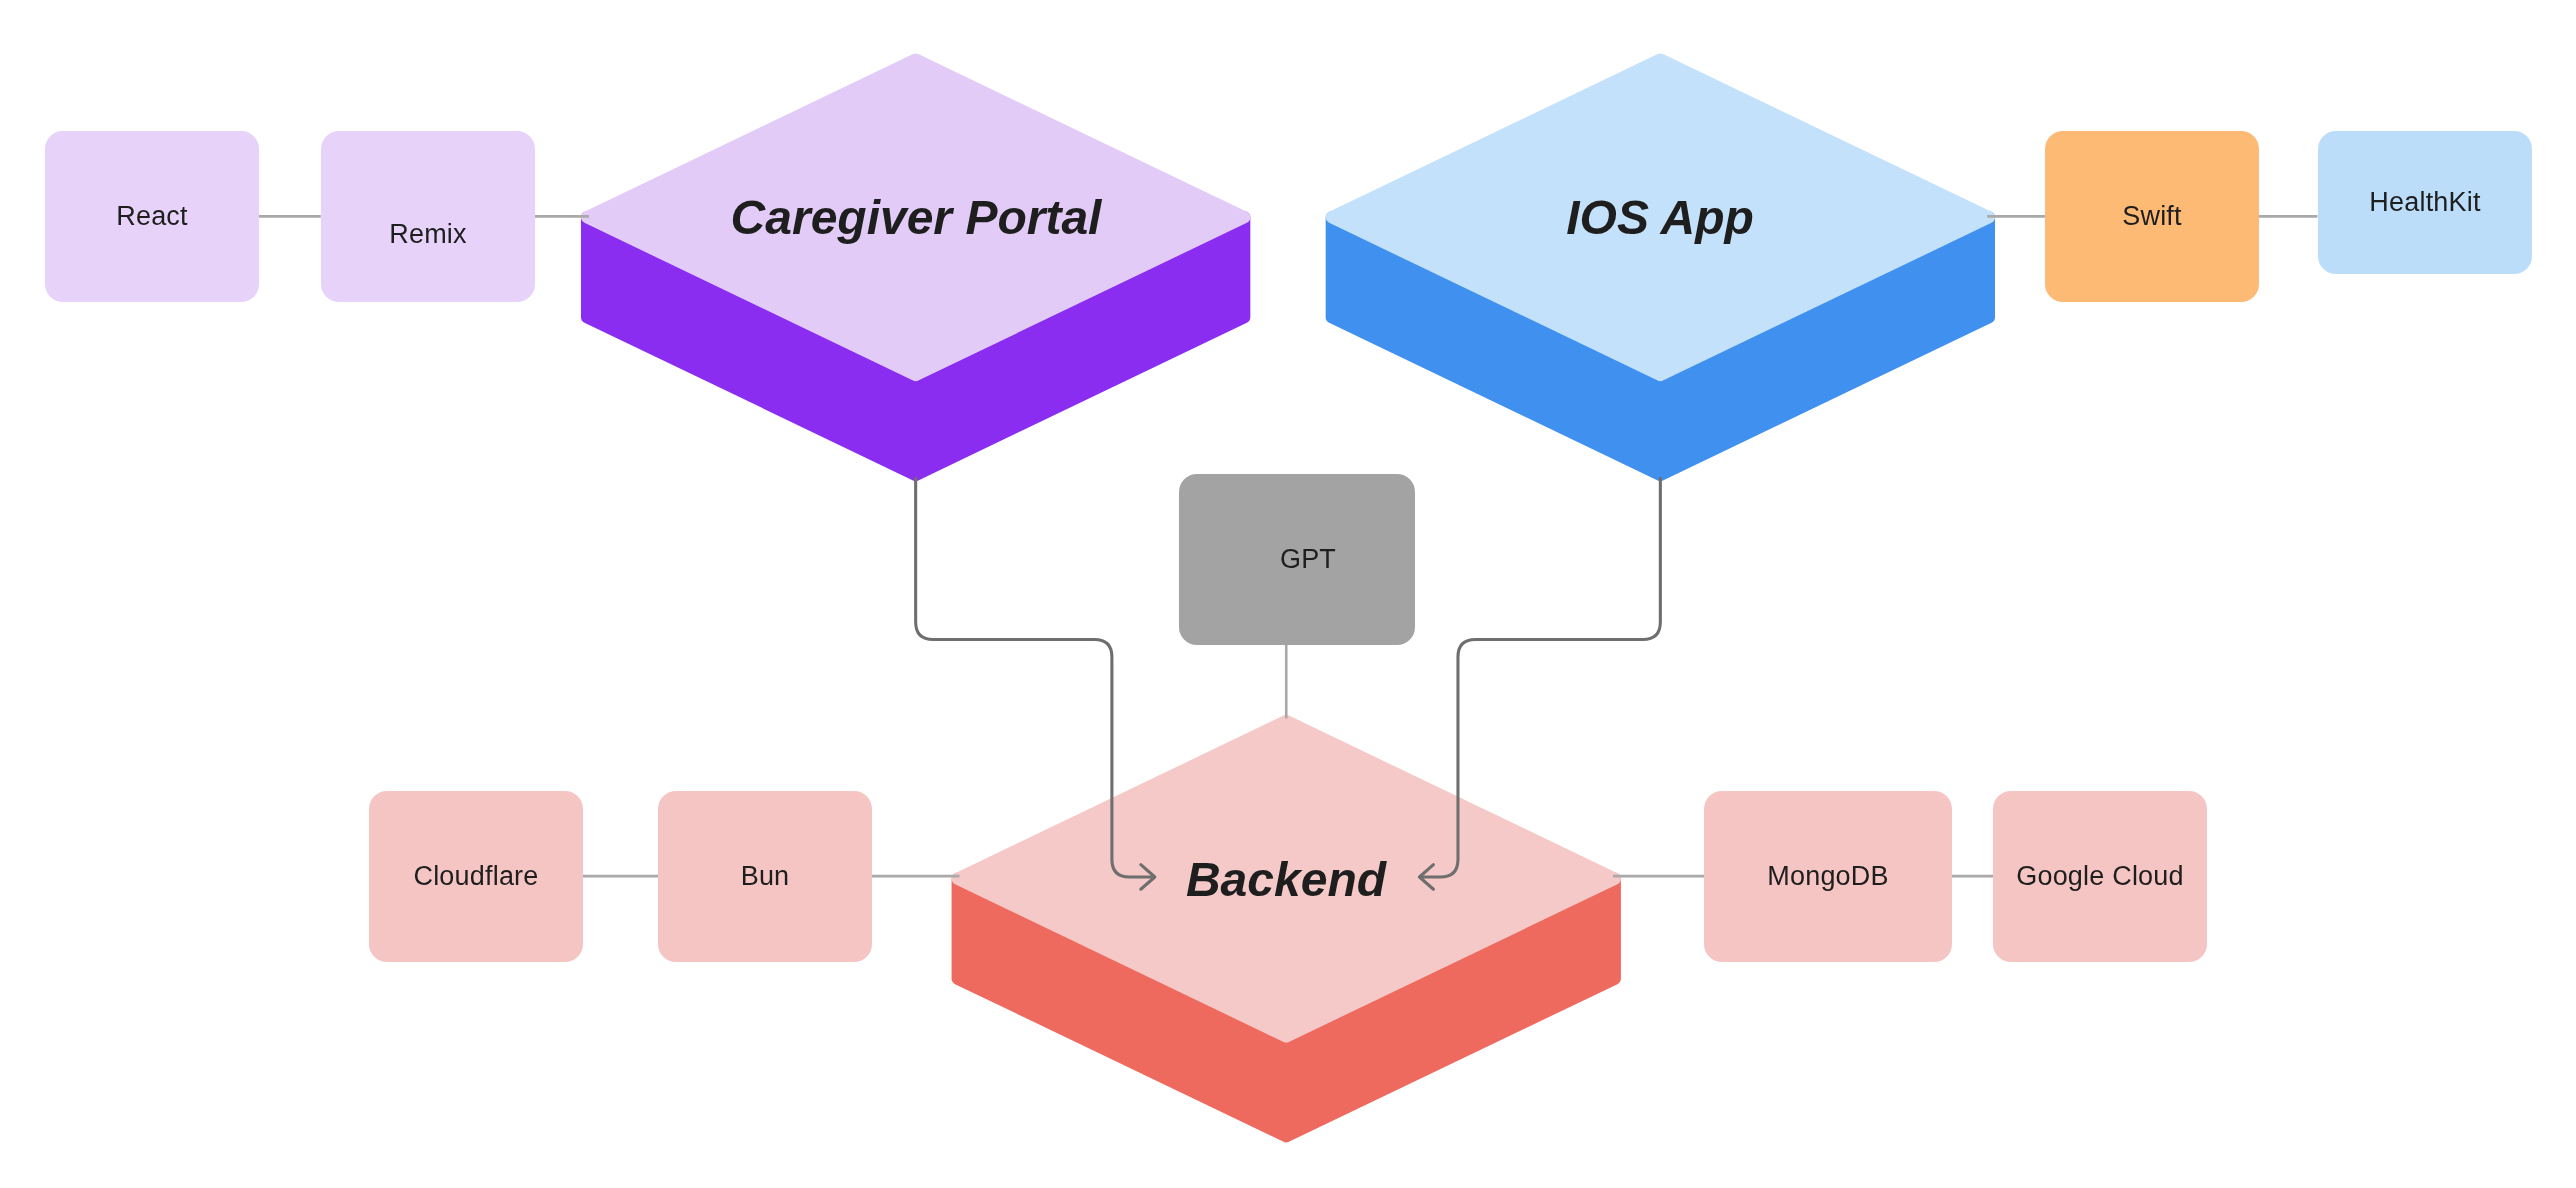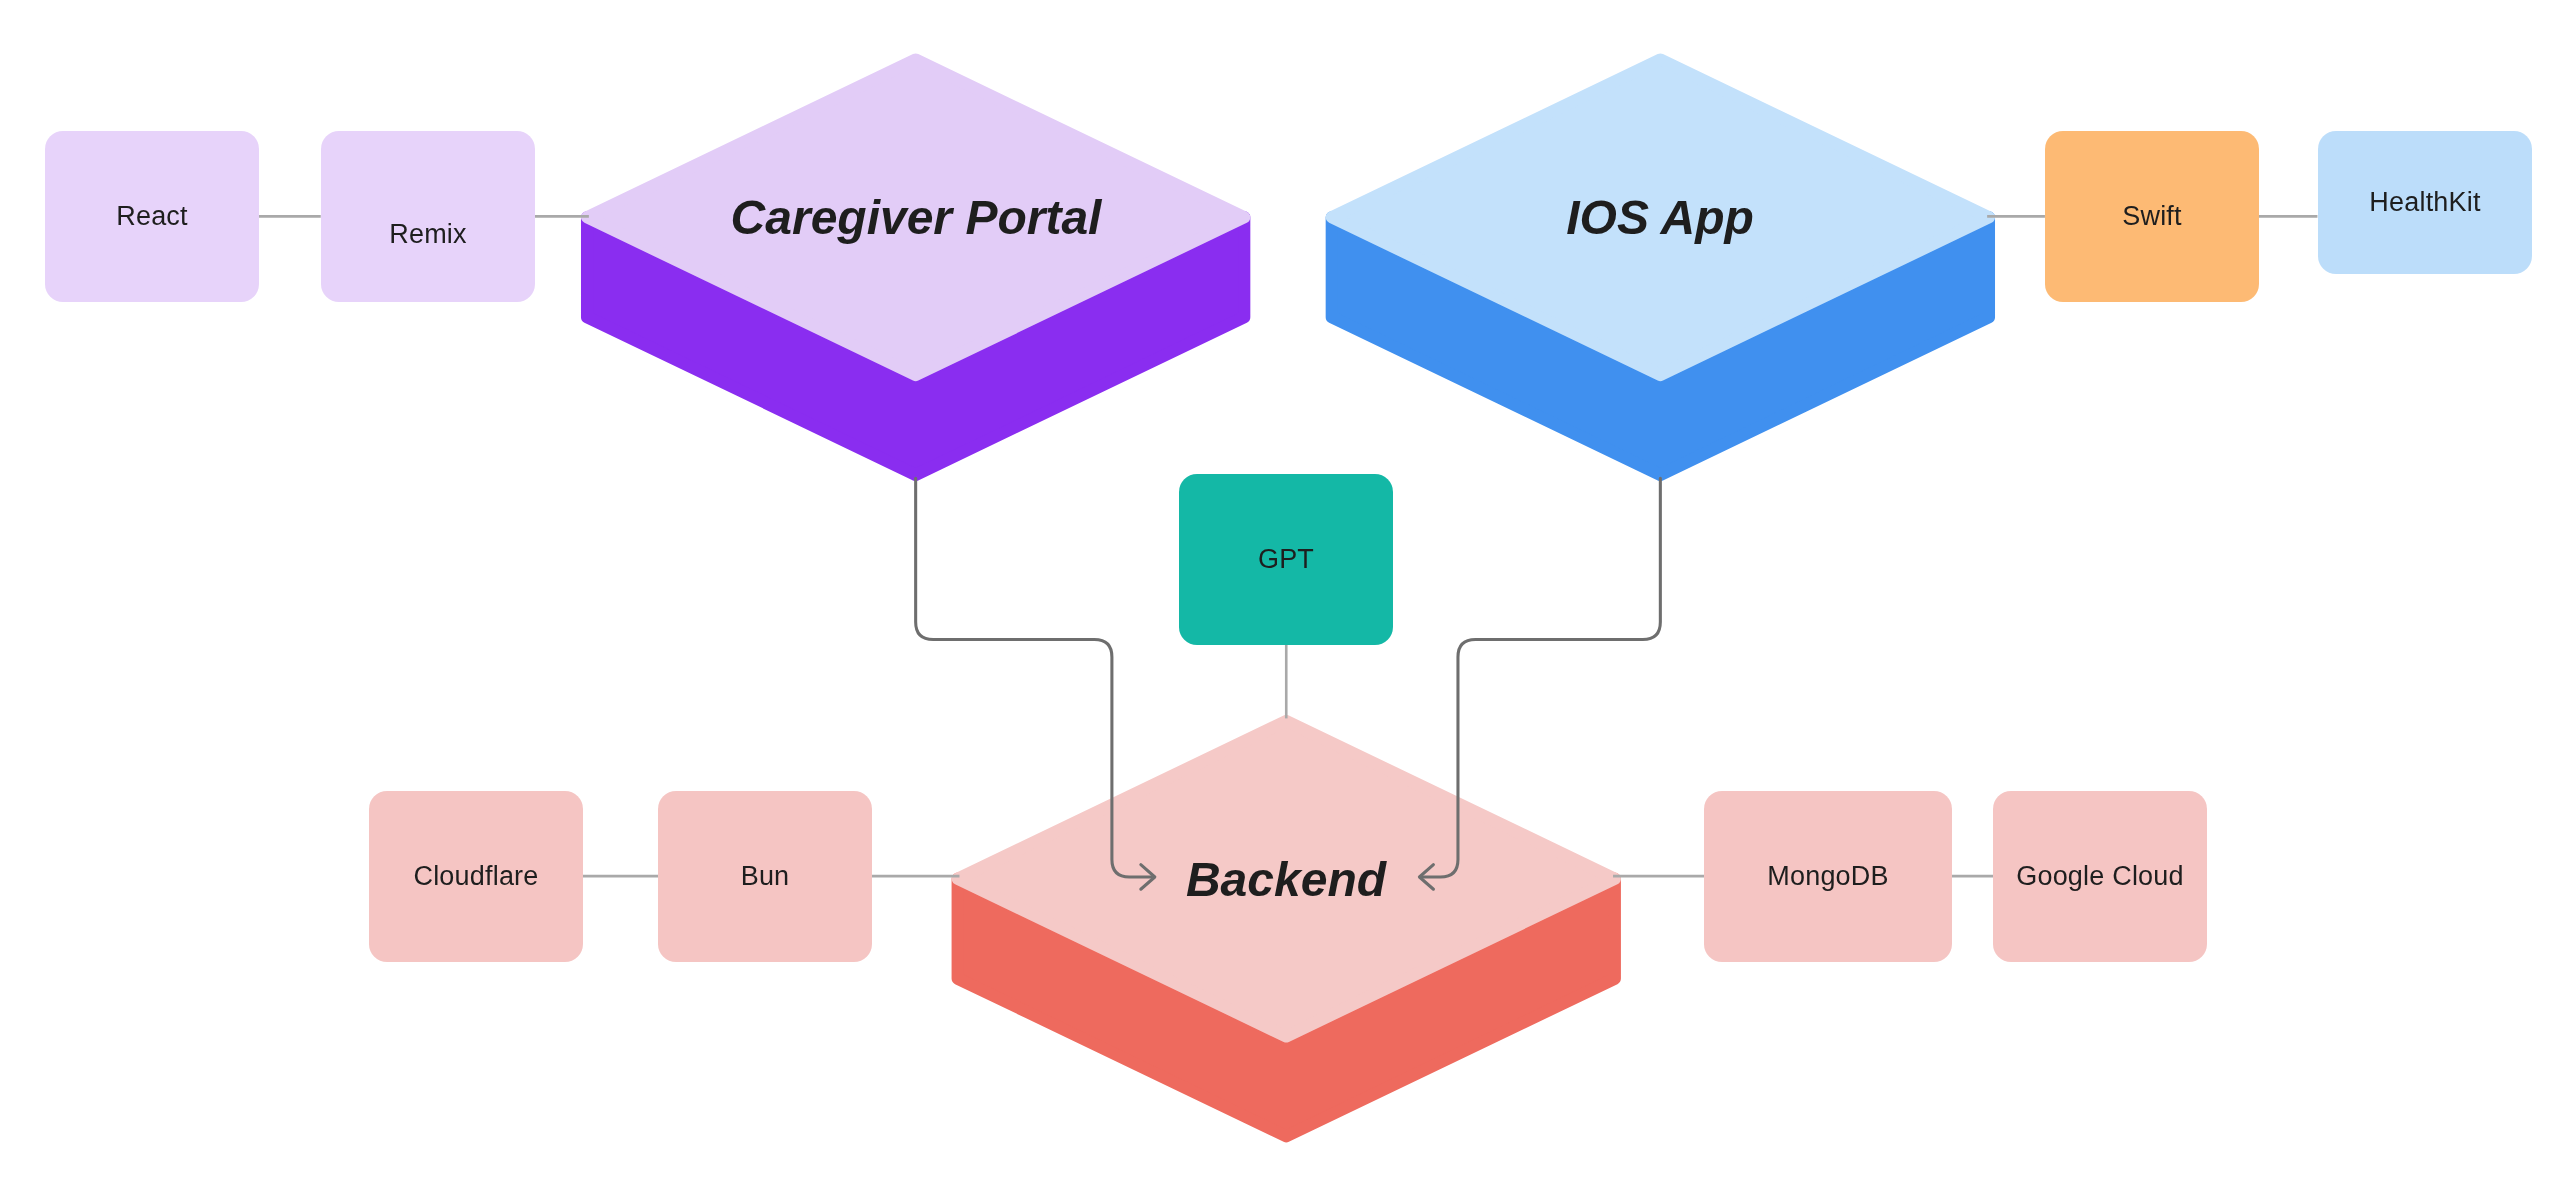--- a/index.html
+++ b/index.html
@@ -64,21 +64,21 @@
   <span style="color: rgb(30, 30, 30); margin-top: 36px;">Remix</span>
 </div>
 
 <div class="box" style="left: 2045px; top: 131px; width: 214px; height: 171px; background-color: #fdba74;">
   <span style="color: rgb(30, 30, 30);">Swift</span>
 </div>
 <div class="box" style="left: 2318px; top: 131px; width: 214px; height: 143px; background-color: rgb(188, 221, 250);">
   <span style="color: rgb(30, 30, 30);">HealthKit</span>
 </div>
 
-<div class="box" style="left: 1179px; top: 474px; width: 214px; height: 171px; background-color: #14b8a6;">
+<div class="box" style="left: 1179px; top: 474px; width: 214px; height: 171px; background-color: #a3a3a3; padding-left: 22px;">
   <span style="color: rgb(30, 30, 30);">GPT</span>
 </div>
 
 <div class="box" style="left: 369px; top: 791px; width: 214px; height: 171px; background-color: rgb(245, 197, 195);">
   <span style="color: rgb(30, 30, 30);">Cloudflare</span>
 </div>
 <div class="box" style="left: 658px; top: 791px; width: 214px; height: 171px; background-color: rgb(245, 197, 195);">
   <span style="color: rgb(30, 30, 30);">Bun</span>
 </div>
 <div class="box" style="left: 1704px; top: 791px; width: 248px; height: 171px; background-color: rgb(245, 197, 195);">

